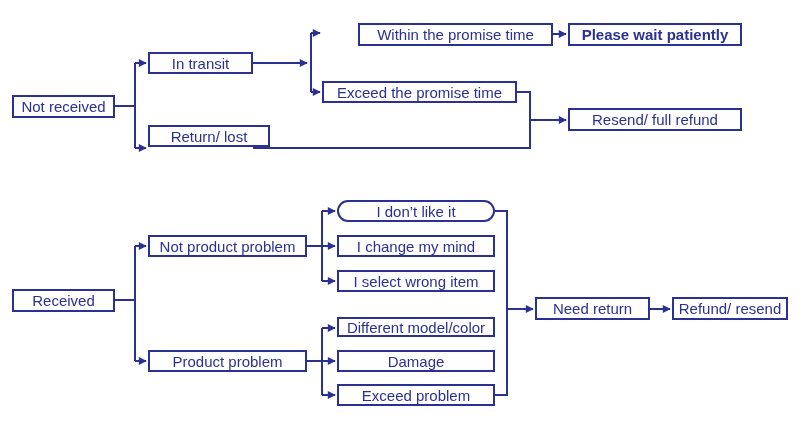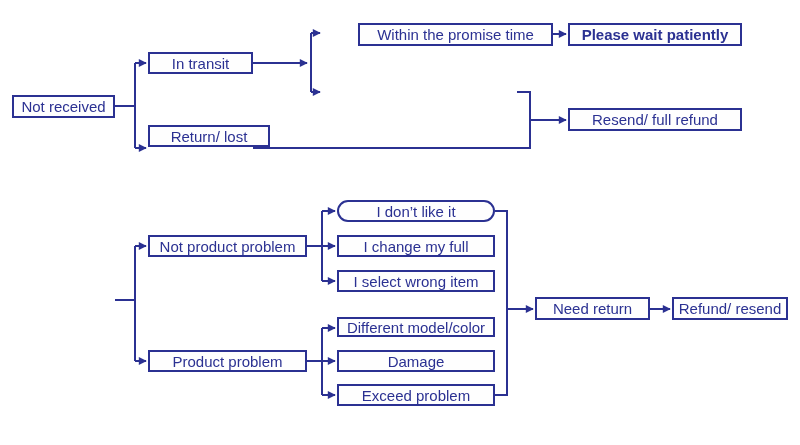--- a/index.html
+++ b/index.html
@@ -85,27 +85,29 @@
       <path d="M495,211 H507 V395 H495"></path>
       <path d="M507,309 H533" marker-end="url(#arr)"></path>
       <path d="M650,309 H670" marker-end="url(#arr)"></path>
     </g>
   </svg>
 
   <div class="node n-not-received">Not received</div>
   <div class="node n-in-transit">In transit</div>
   <div class="node n-return-lost">Return/ lost</div>
   <div class="node n-within-promise">Within the promise time</div>
+  <div class="node n-exceed-promise">Exceed the promise time</div>
   <div class="node n-wait-patiently">Please wait patiently</div>
   <div class="node n-resend-refund">Resend/ full refund</div>
 
+  <div class="node n-received">Received</div>
   <div class="node n-not-product-prob">Not product problem</div>
   <div class="node n-product-prob">Product problem</div>
   <div class="node n-dont-like">I don’t like it</div>
-  <div class="node n-change-mind">I change my full</div>
+  <div class="node n-change-mind">I change my mind</div>
   <div class="node n-wrong-item">I select wrong item</div>
   <div class="node n-different-model">Different model/color</div>
   <div class="node n-damage">Damage</div>
   <div class="node n-quality-problem">Exceed problem</div>
   <div class="node n-need-return">Need return</div>
   <div class="node n-refund-resend">Refund/ resend</div>
 
 </div>
 
 </body></html>

